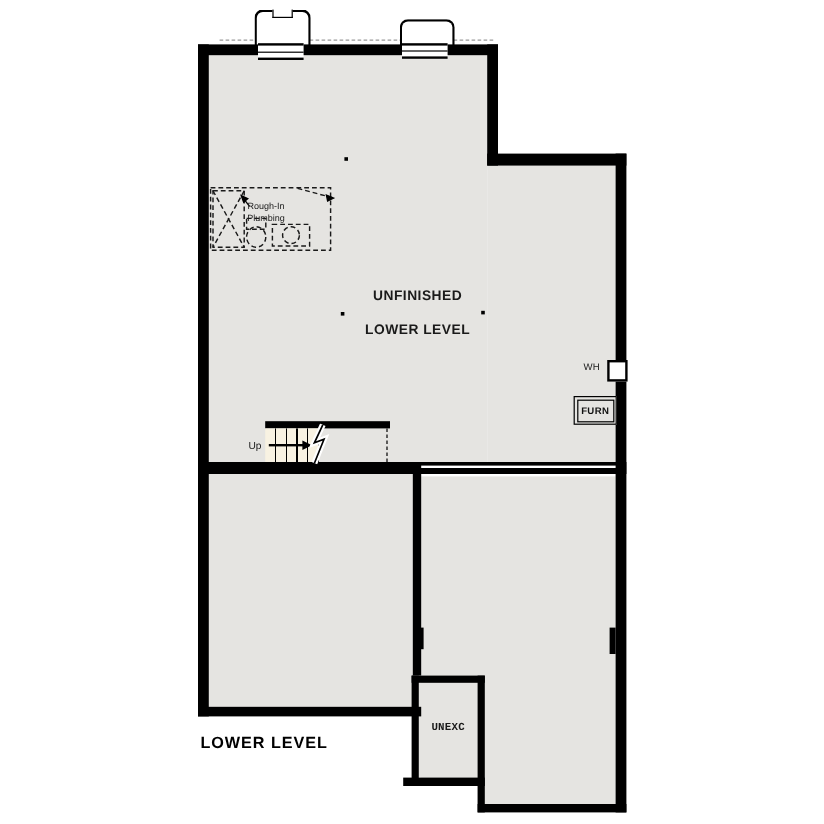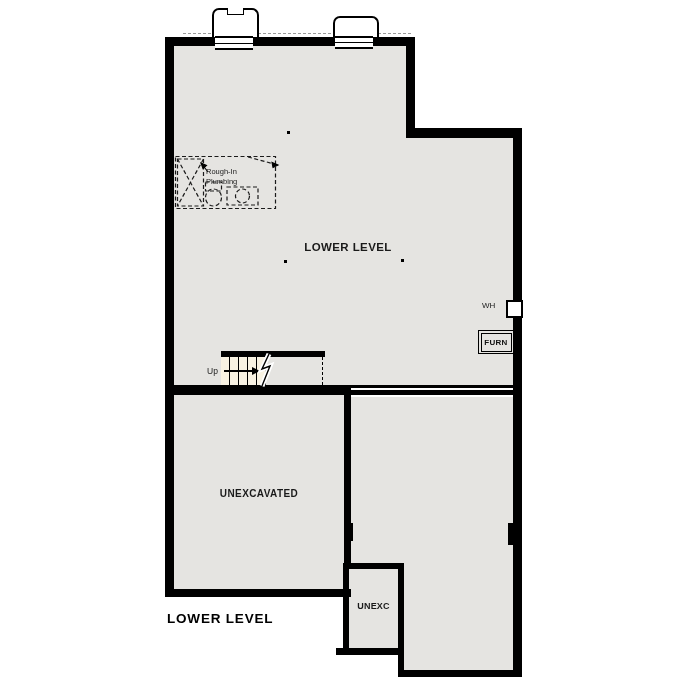--- a/index.html
+++ b/index.html
@@ -8,21 +8,21 @@
     font-family:"Liberation Sans", sans-serif;color:#000;overflow:hidden;
   }
   .abs{position:absolute;}
   .floor{position:absolute;background:var(--floor,#e5e4e1);}
   .wall{position:absolute;background:var(--wall,#000);}
   .white{position:absolute;background:#fff;}
   .room-label{
     position:absolute;font-weight:bold;text-align:center;color:#1a1a1a;
     font-size:11.5px;line-height:14px;letter-spacing:.4px;white-space:pre-line;
   }
-  .small-label{position:absolute;color:#1a1a1a;}
+  .small-label{position:absolute;color:#1a1a1a;text-align:center;}
   .well{
     position:absolute;background:#fff;border:2px solid #000;
     border-radius:7px 7px 0 0;border-bottom:none;
   }
   .well-notch{
     position:absolute;background:#fff;border:1.5px solid #000;border-top:none;
   }
   .window-glass{
     position:absolute;background:#fff;border-top:2px solid #000;border-bottom:2px solid #000;
   }
@@ -131,20 +131,20 @@
     <div>Plumbing</div>
   </div>
 
   <div class="small-label" style="left:482px;top:301px;width:22px;font-size:8px;">WH</div>
   <div class="wh-box" style="left:506px;top:300px;width:13px;height:14px;"></div>
   <div class="furn-box" style="left:478px;top:330px;width:34px;height:22px;">
     <div class="furn-inner">FURN</div>
   </div>
 
   <div class="room-label" style="left:278px;top:226px;width:140px;">
+    <div>UNFINISHED</div>
     <div>LOWER LEVEL</div>
   </div>
-  <div class="room-label" style="left:174px;top:487px;width:170px;font-size:10px;">UNEXCAVATED</div>
-  <div class="room-label" style="left:349px;top:599px;width:49px;font-size:9px;letter-spacing:.2px;">UNEXC</div>
+  <div class="room-label" style="left:349px;top:599px;width:49px;font-size:9px;letter-spacing:.2px;font-family:Liberation Mono, monospace;">UNEXC</div>
 
   <div class="plan-title" style="left:167px;top:611px;">LOWER LEVEL</div>
 
 </div>
 
 </body></html>

